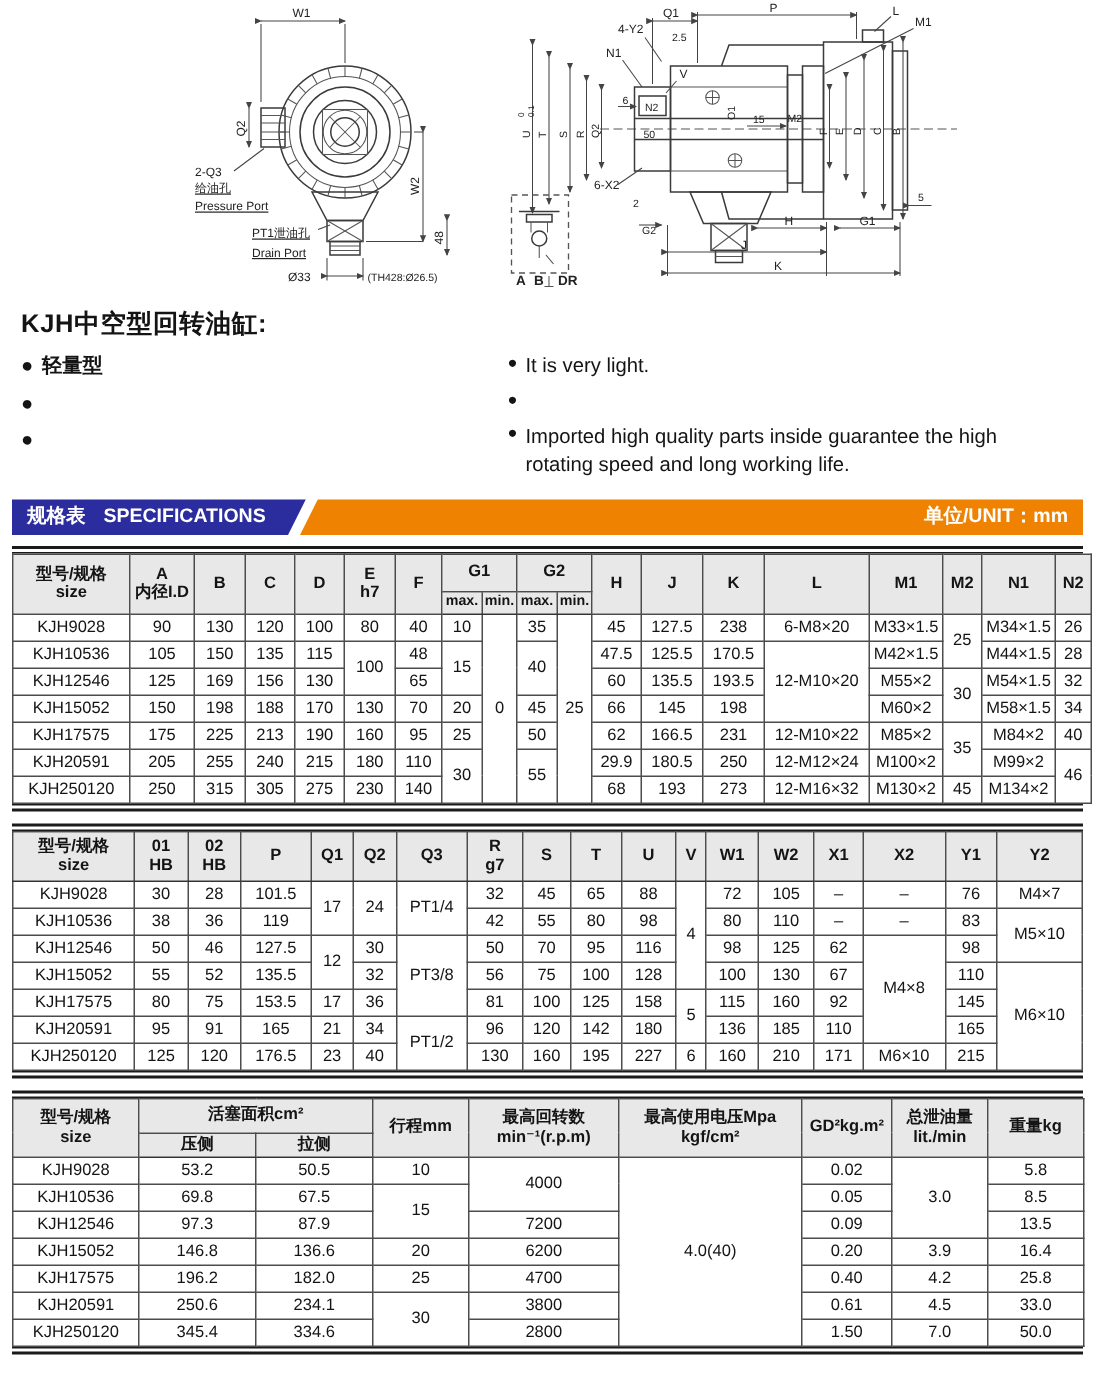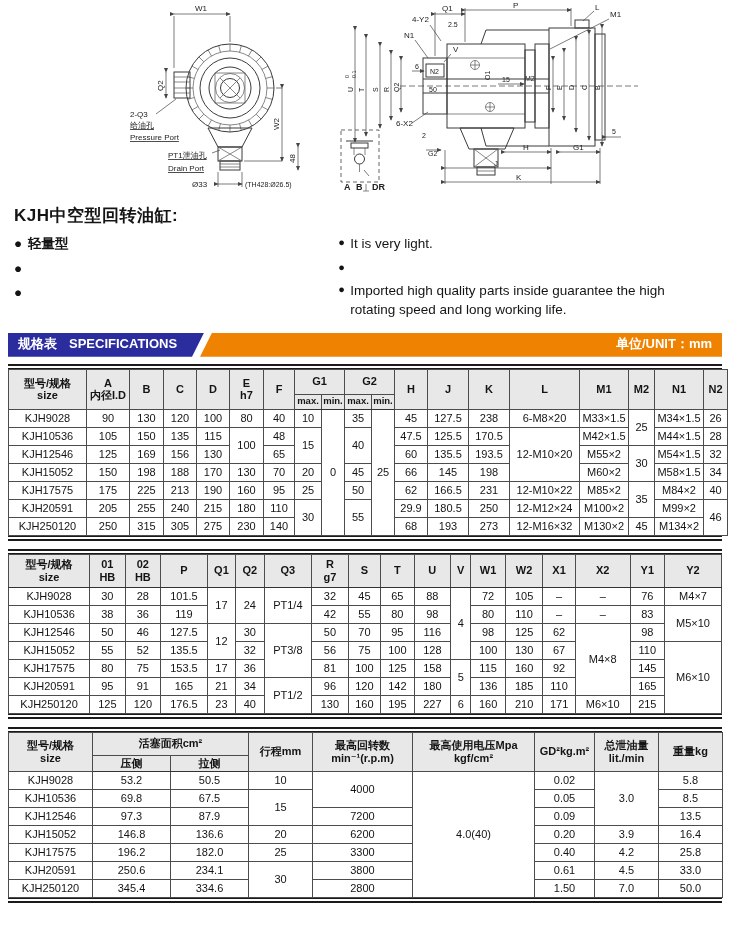--- a/index.html
+++ b/index.html
@@ -763,21 +763,21 @@
             <td>6200</td>
             <td>0.20</td>
             <td>3.9</td>
             <td>16.4</td>
           </tr>
           <tr>
             <td>KJH17575</td>
             <td>196.2</td>
             <td>182.0</td>
             <td>25</td>
-            <td>3300</td>
+            <td>4700</td>
             <td>0.40</td>
             <td>4.2</td>
             <td>25.8</td>
           </tr>
           <tr>
             <td>KJH20591</td>
             <td>250.6</td>
             <td>234.1</td>
             <td rowspan="2">30</td>
             <td>3800</td>

